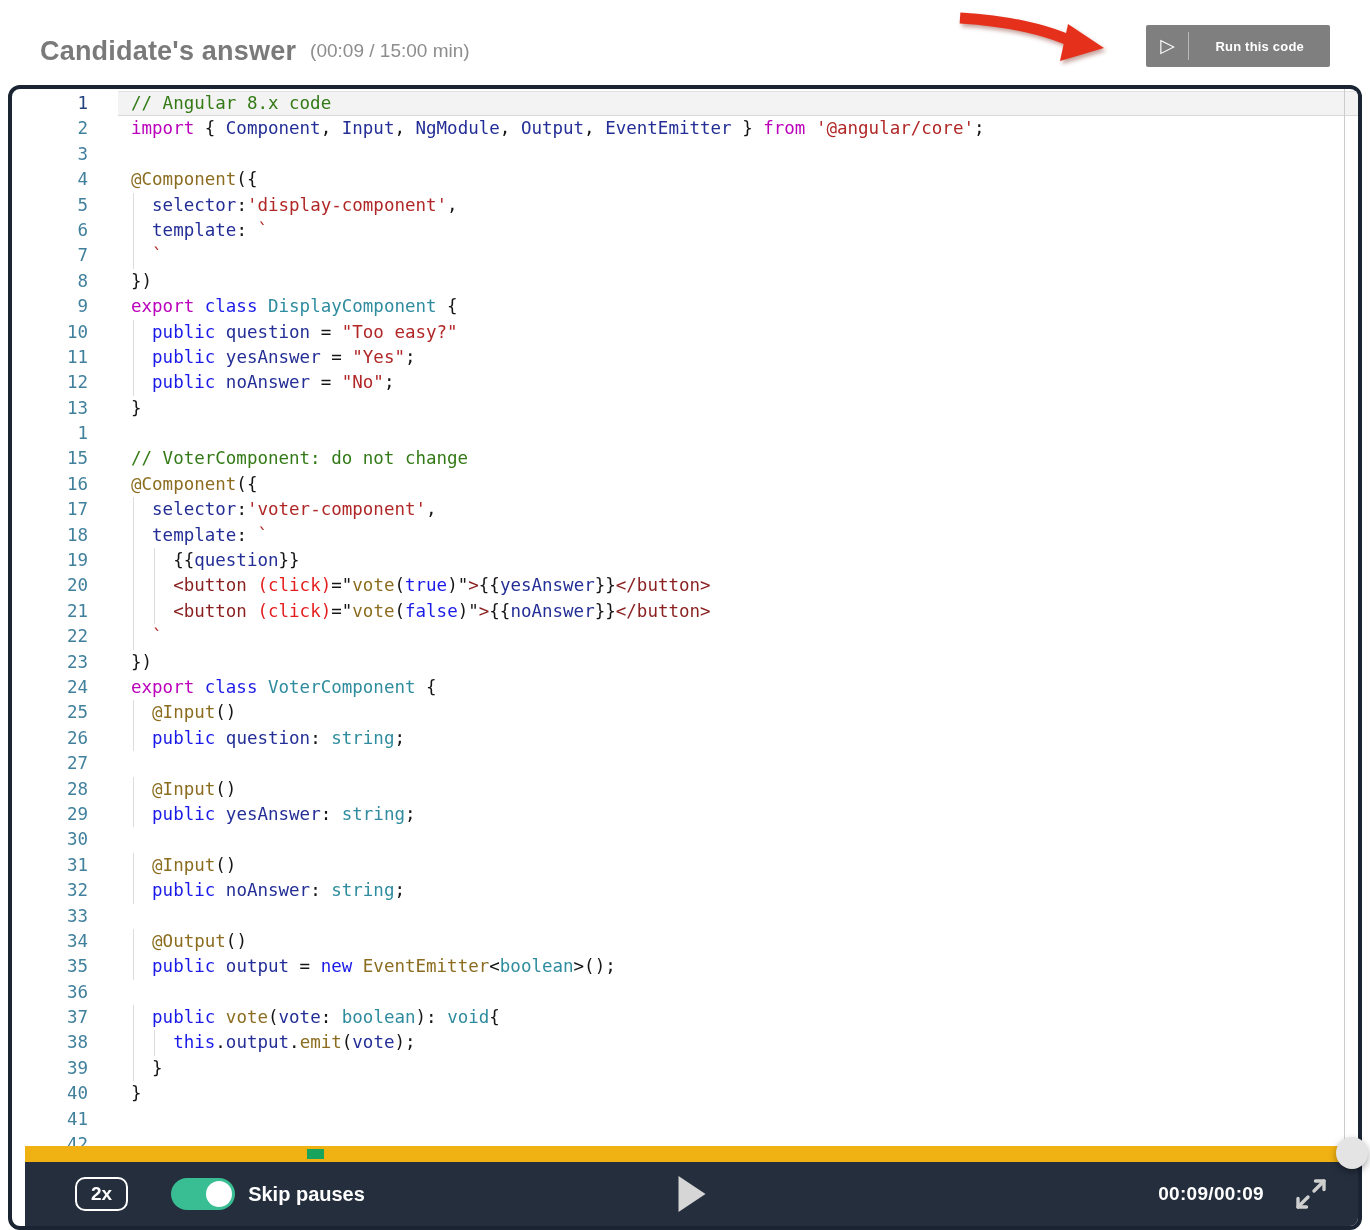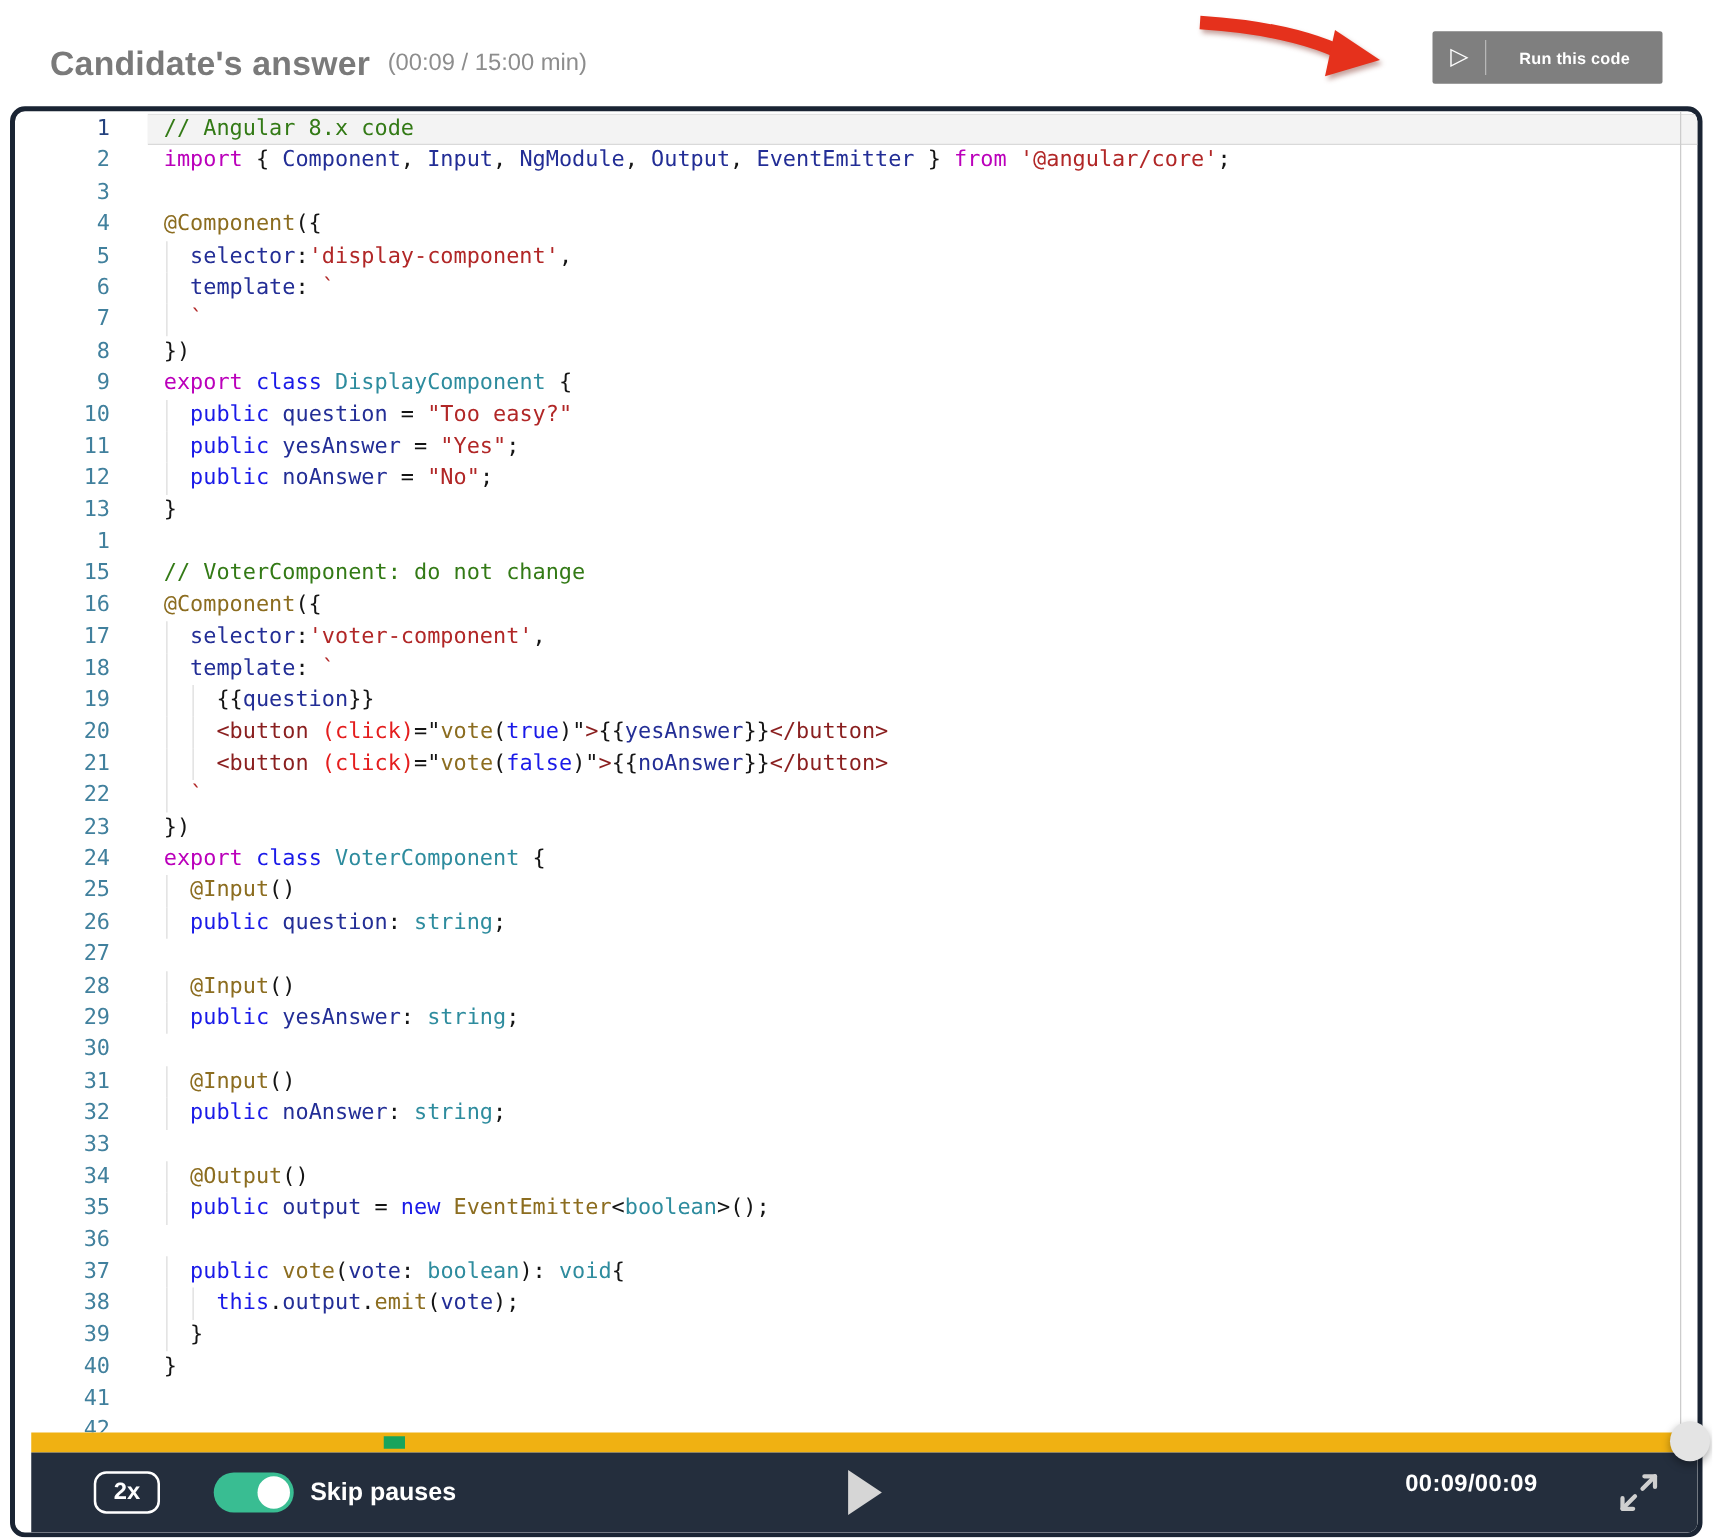--- a/index.html
+++ b/index.html
@@ -46,21 +46,21 @@
   .speed-btn{background:none;border:2.5px solid #fff;border-radius:10px;color:#fff;
              font-family:"Liberation Sans",sans-serif;font-size:19px;font-weight:bold;
              padding:4px 14px;cursor:pointer;}
   .toggle{margin-left:43px;width:64px;height:32px;border-radius:16px;background:var(--ui-toggle_green,#39bd92);
           position:relative;cursor:pointer;flex:none;}
   .knob{position:absolute;right:3px;top:3px;width:26px;height:26px;border-radius:50%;background:#fff;}
   .skip-label{margin-left:13px;font-size:20px;font-weight:bold;}
   .play-btn{position:absolute;left:50%;transform:translateX(-50%);width:0;height:0;cursor:pointer;
             border-left:27px solid var(--ui-control_icon,#d6d6d6);
             border-top:18px solid transparent;border-bottom:18px solid transparent;}
-  .right-group{position:absolute;right:30px;display:flex;align-items:flex-start;gap:34px;}
+  .right-group{position:absolute;right:30px;display:flex;align-items:center;}
   .time{font-size:19px;font-weight:bold;margin-right:30px;letter-spacing:.3px;}
   .expand{cursor:pointer;display:block;}
   
   .scroll-thumb{position:absolute;left:1336px;top:1137px;width:32px;height:32px;border-radius:50%;
                 background:var(--ui-scroll_thumb,#e4e4e4);box-shadow:0 3px 7px rgba(0,0,0,.35);z-index:5;cursor:grab;}
 </style>
 </head>
 <body>
 
 <div class="page">

